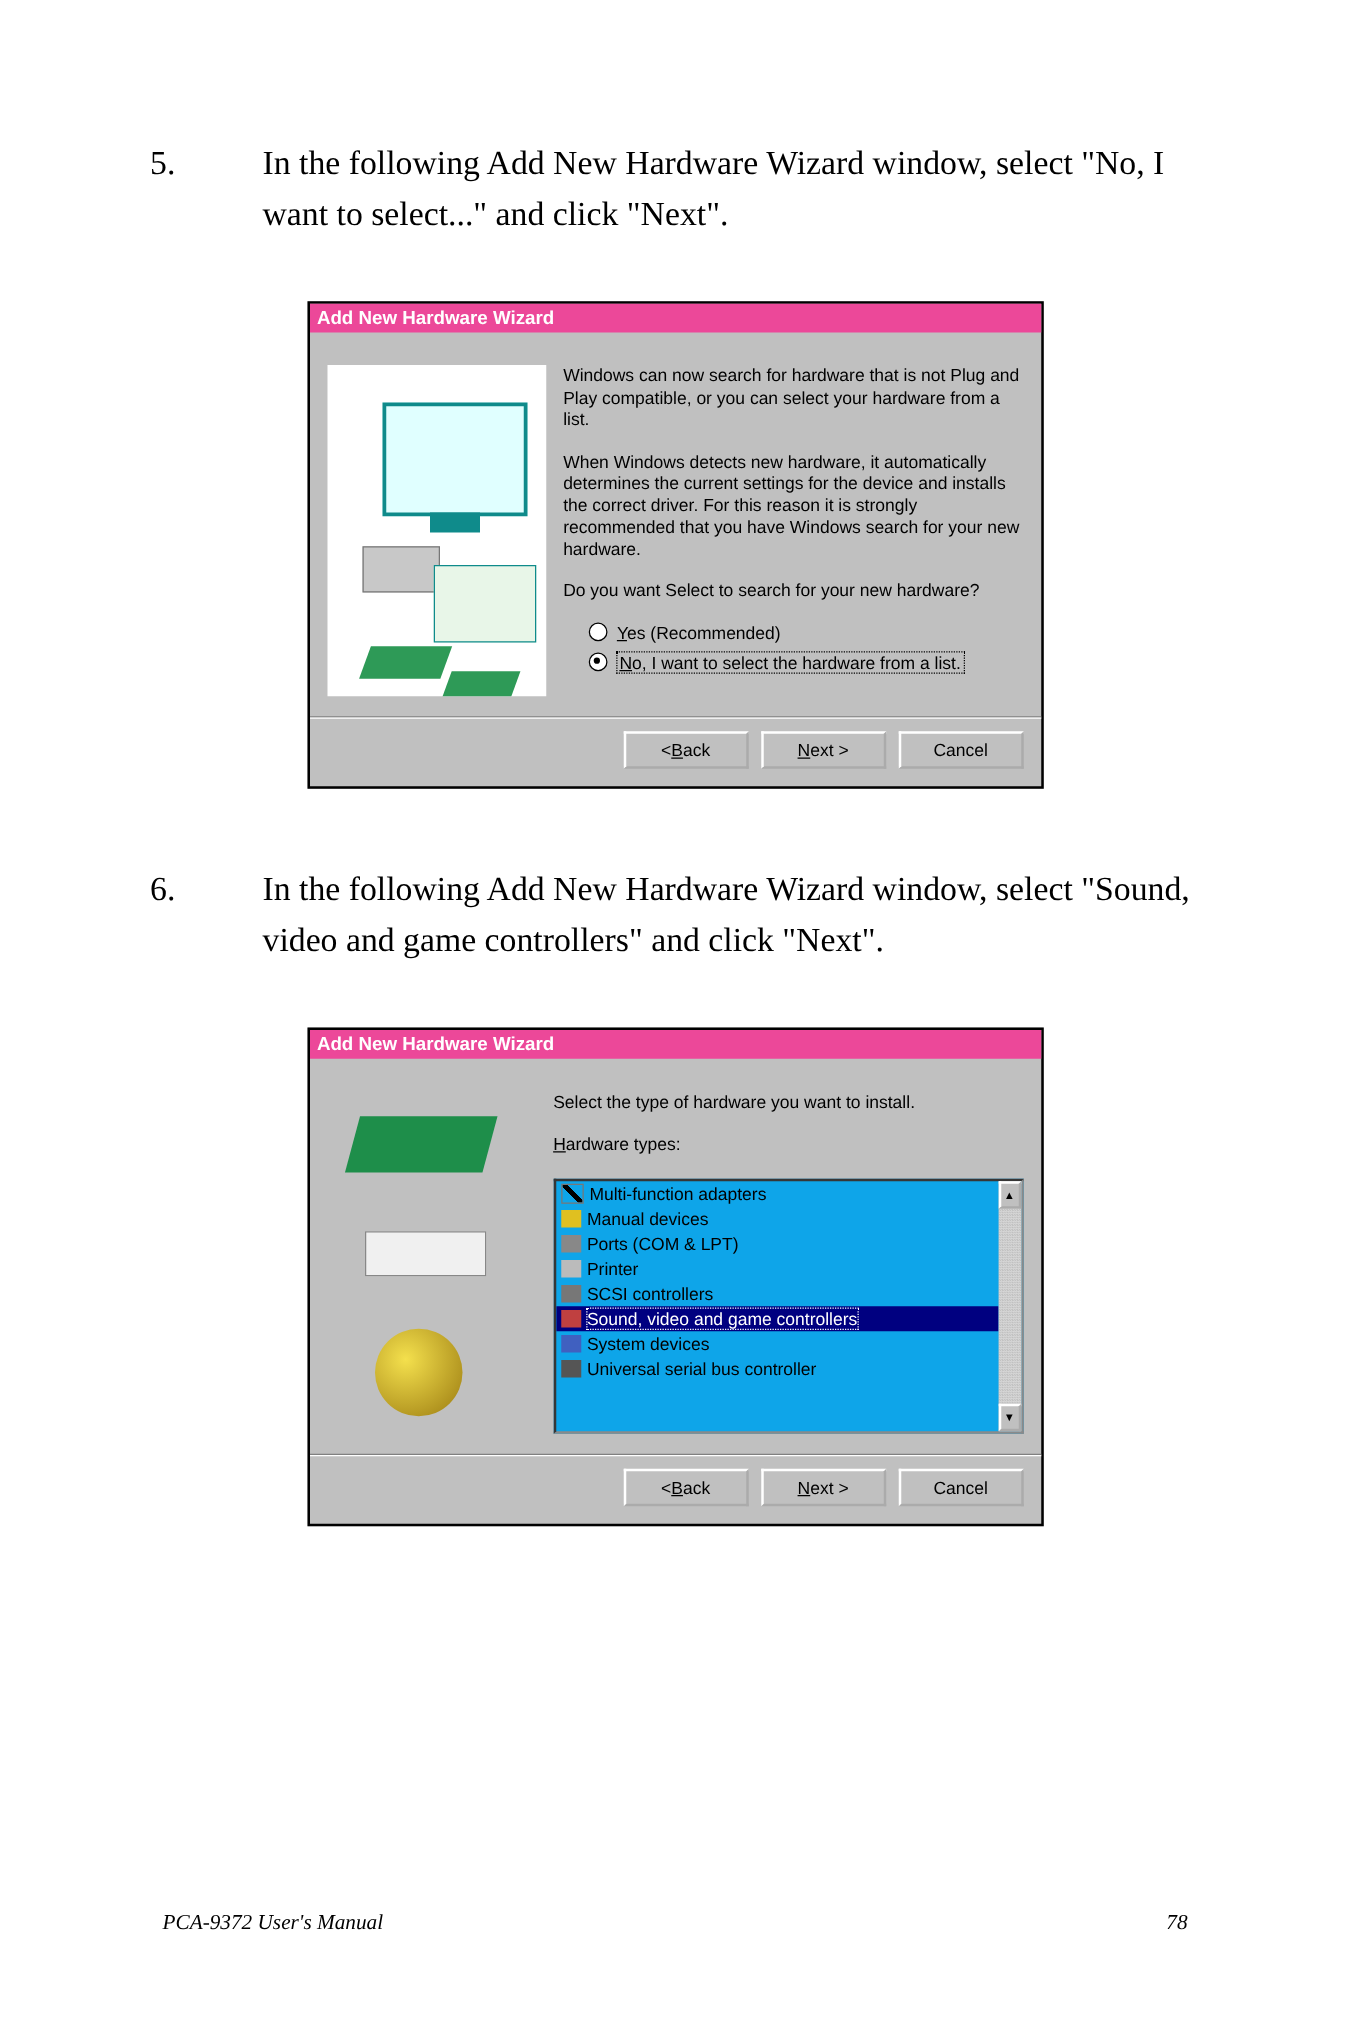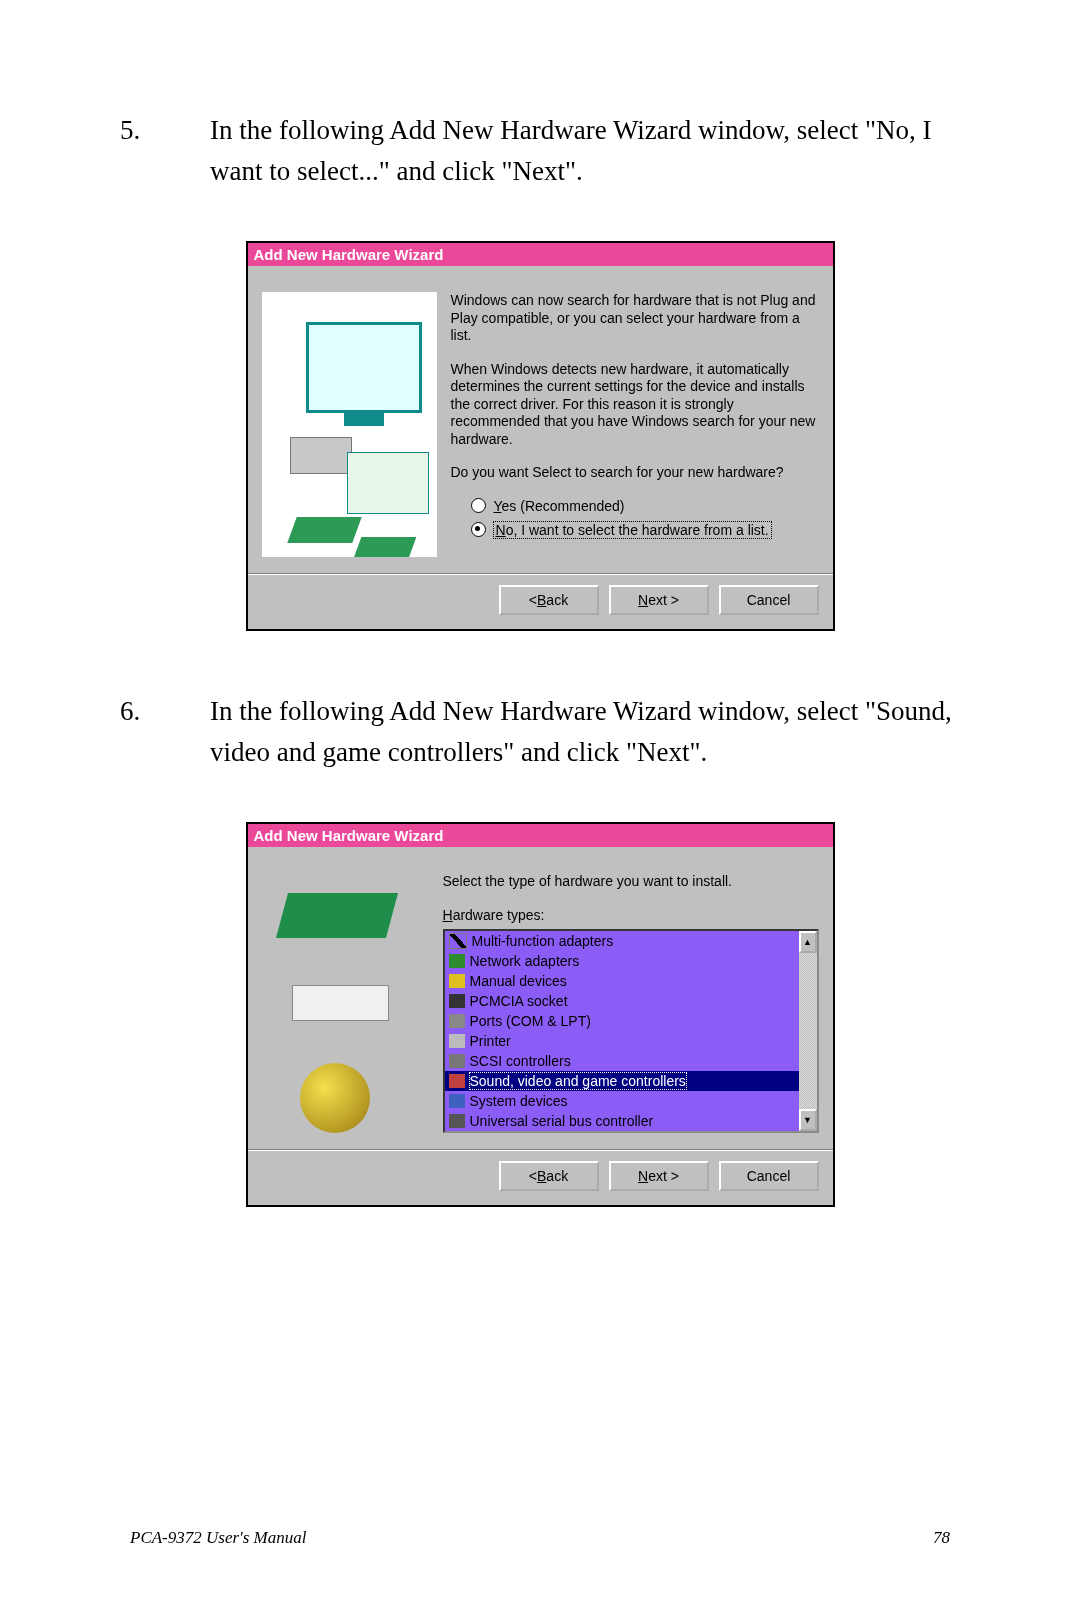--- a/index.html
+++ b/index.html
@@ -24,22 +24,22 @@
   .gfx2 .modem{position:absolute;left:30px;top:112px;width:95px;height:34px;background:#f0f0f0;border:1px solid #888}
   .gfx2 .disc{position:absolute;left:38px;top:190px;width:70px;height:70px;border-radius:50%;background:radial-gradient(circle at 35% 35%,#f4e04d,#9a7a10)}
   .rcol{flex:1}
   .para{margin-bottom:16px;line-height:1.25}
   .radios{padding-left:20px}
   .radio-row{display:flex;align-items:center;margin:8px 0}
   .radio{width:13px;height:13px;border:1px solid #000;border-radius:50%;background:#fff;margin-right:8px;position:relative;flex-shrink:0}
   .radio.sel:after{content:"";position:absolute;left:3px;top:3px;width:5px;height:5px;background:#000;border-radius:50%}
   .opt-label{}
   .opt-label.dotted{outline:1px dotted #000;padding:0 2px}
-  .hardware-label{margin:12px 0 6px 0}
-  .listbox{border:2px inset #8a8a8a;background:#8b5cf6;height:200px;display:flex}
+  .hardware-label{margin:12px 0 20px 0}
+  .listbox{border:2px inset #8a8a8a;background:#0ea5e9;height:200px;display:flex}
   .list-items{flex:1;overflow:hidden}
   .li{display:flex;align-items:center;height:20px;padding:0 4px}
   .li .ico{width:16px;height:14px;margin-right:5px;flex-shrink:0;display:inline-block}
   .li.selected{background:#000080;color:#fff}
   .li.selected .txt{outline:1px dotted #fff}
   .scrollbar{width:18px;background:#c0c0c0;display:flex;flex-direction:column}
   .sb-btn{height:18px;border:2px outset #fff;background:#c0c0c0;display:flex;align-items:center;justify-content:center;font-size:9px;font-family:Arial}
   .sb-track{flex:1;background:repeating-conic-gradient(#c0c0c0 0% 25%,#d8d8d8 0% 50%) 50%/2px 2px}
   .hr{border-top:1px solid #808080;border-bottom:1px solid #fff;margin:16px 0 10px 0}
   .btnrow{display:flex;justify-content:flex-end;padding:0 14px 14px 14px;gap:10px}
@@ -128,30 +128,22 @@
         <div class="rcol">
           <div class="para">Select the type of hardware you want to install.</div>
           <div class="hardware-label"><span class="ul">H</span><span>ardware types:</span></div>
           <div class="listbox">
             <div class="list-items">
               <div class="li">
                   <span class="ico i-diamond"></span>
                   <span class="txt">Multi-function adapters</span>
                 </div>
               <div class="li">
-                  <span class="ico i-net"></span>
-                  <span class="txt">Network adapters</span>
-                </div>
-              <div class="li">
                   <span class="ico i-other"></span>
                   <span class="txt">Manual devices</span>
-                </div>
-              <div class="li">
-                  <span class="ico i-pcm"></span>
-                  <span class="txt">PCMCIA socket</span>
                 </div>
               <div class="li">
                   <span class="ico i-ports"></span>
                   <span class="txt">Ports (COM &amp; LPT)</span>
                 </div>
               <div class="li">
                   <span class="ico i-print"></span>
                   <span class="txt">Printer</span>
                 </div>
               <div class="li">

